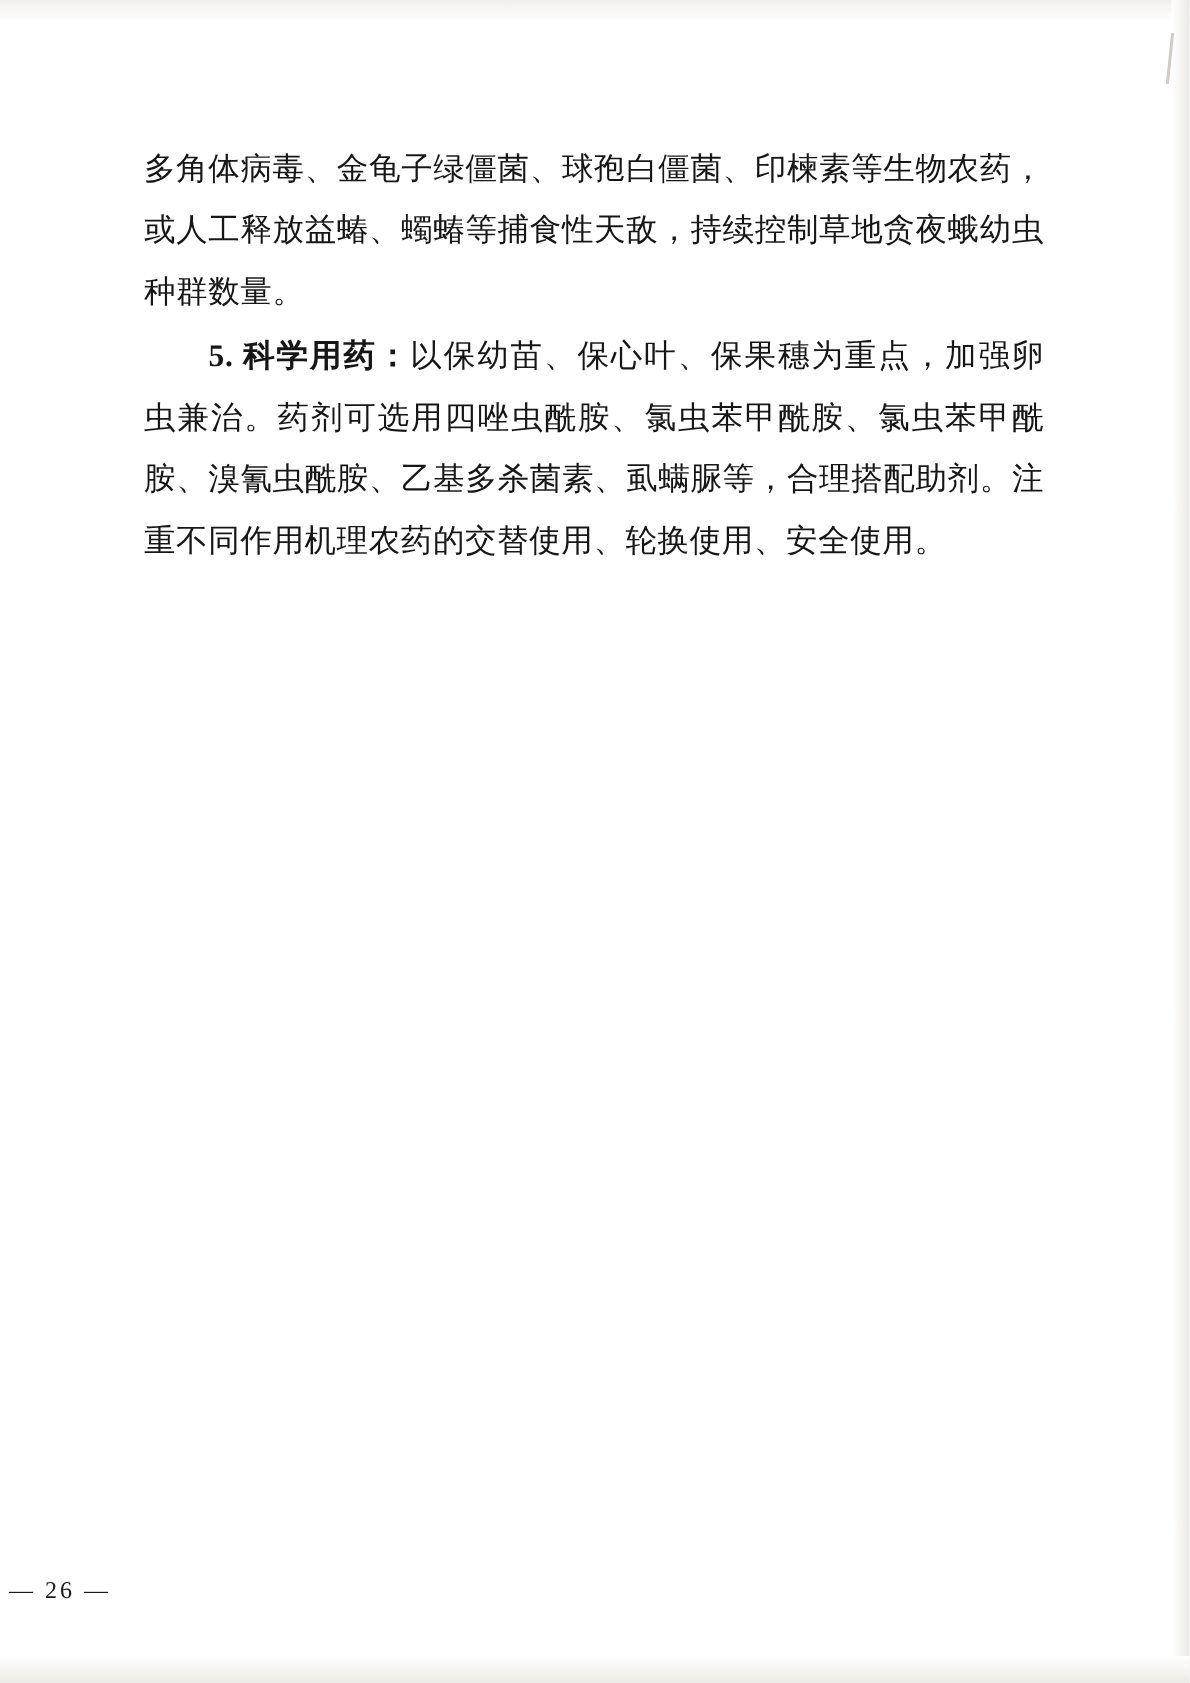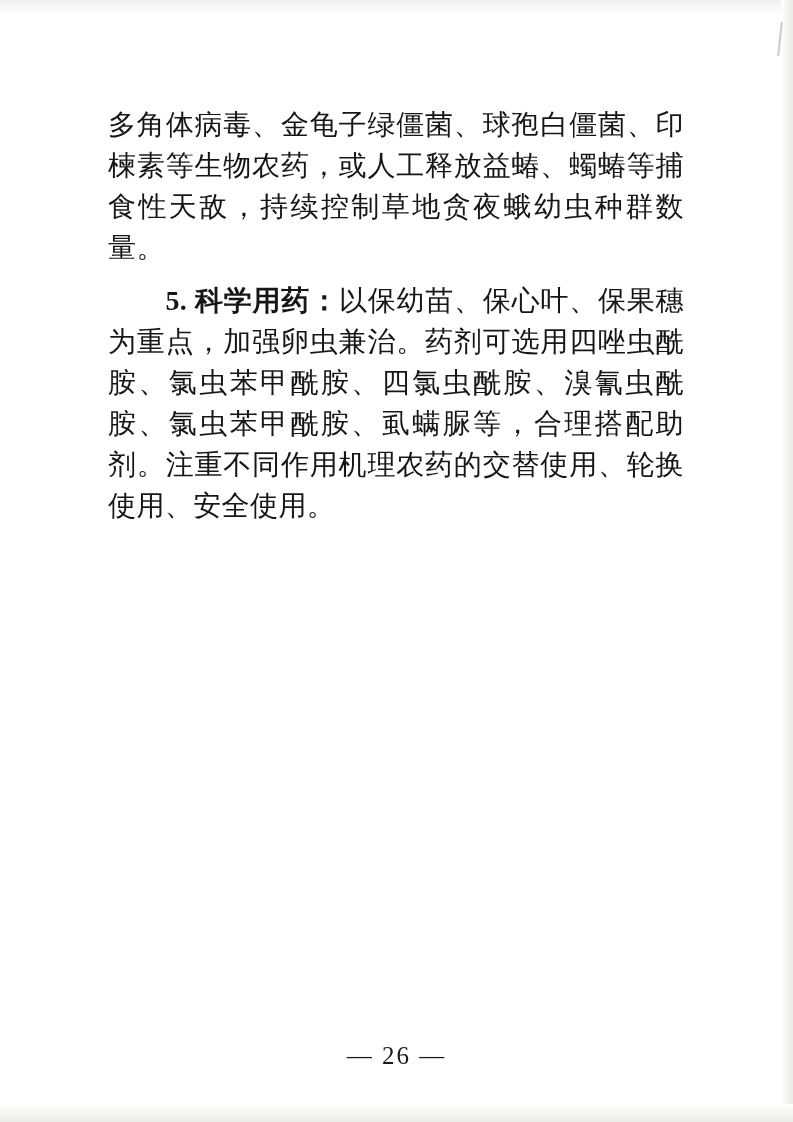--- a/index.html
+++ b/index.html
@@ -59,48 +59,48 @@
   }
 
   .content {
     position: absolute;
     left: 96px;
     top: 92px;
     width: 600px;
   }
 
   .para {
-    font-size: 28px;
+    font-size: 21px;
     line-height: 41px;
     letter-spacing: 0.4px;
     text-align: justify;
     text-justify: inter-ideograph;
-    margin: 12px;
+    margin: 0;
     color: #161616;
   }
 
   .para + .para {
     margin-top: 2px;
   }
 
   .indent {
     text-indent: 2.05em;
   }
 
   .lead {
     font-weight: bold;
   }
 
   .footer {
     position: absolute;
     left: 0;
     right: 0;
     bottom: 52px;
-    text-align: center;
-    font-size: 25px;
+    text-align: left;
+    font-size: 16px;
     letter-spacing: 2px;
     color: #1a1a1a;
   }
   .footer .pageno {
     display: inline-block;
     padding: 0 6px;
   }
 </style>
 </head>
 <body>
@@ -109,21 +109,21 @@
 
   <div class="edge-top"></div>
   <div class="edge-right"></div>
   <div class="edge-bottom"></div>
   <div class="corner-mark"></div>
 
   <div class="content">
 
     <p class="para"><span>多角体病毒、金龟子绿僵菌、球孢白僵菌、印楝素等生物农药，或人工释放益蝽、蠋蝽等捕食性天敌，持续控制草地贪夜蛾幼虫种群数量。</span></p>
 
-    <p class="para indent"><span class="lead">5. 科学用药：</span><span>以保幼苗、保心叶、保果穗为重点，加强卵虫兼治。药剂可选用四唑虫酰胺、氯虫苯甲酰胺、四氯虫酰胺、溴氰虫酰胺、氯虫苯甲酰胺、虱螨脲等，合理搭配助剂。注重不同作用机理农药的交替使用、轮换使用、安全使用。</span></p>
+    <p class="para indent"><span class="lead">5. 科学用药：</span><span>以保幼苗、保心叶、保果穗为重点，加强卵虫兼治。药剂可选用四唑虫酰胺、氯虫苯甲酰胺、氯虫苯甲酰胺、溴氰虫酰胺、乙基多杀菌素、虱螨脲等，合理搭配助剂。注重不同作用机理农药的交替使用、轮换使用、安全使用。</span></p>
 
   </div>
 
   <div class="footer">
     <span class="pageno">— 26 —</span>
   </div>
 
 </div>
 
 </body></html>

